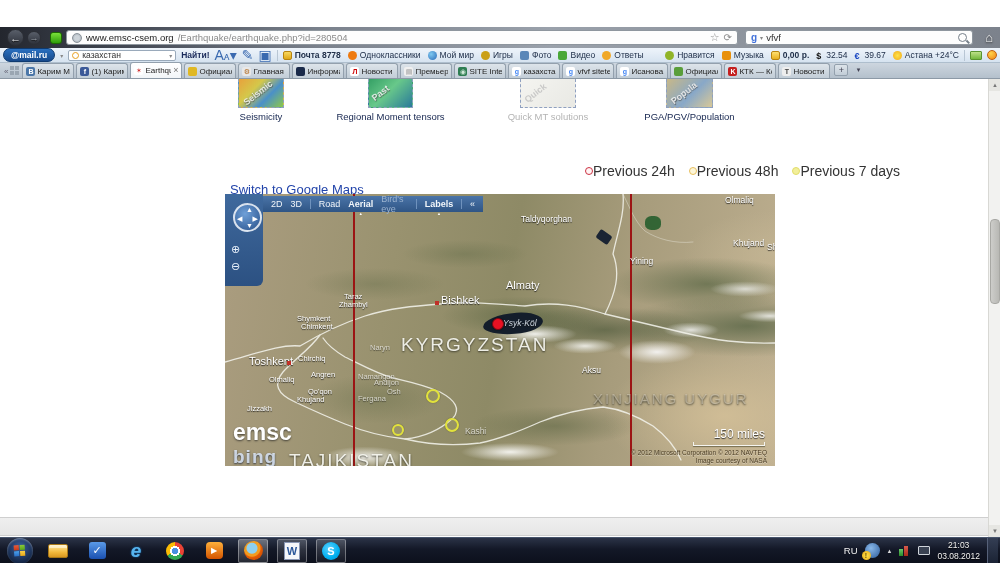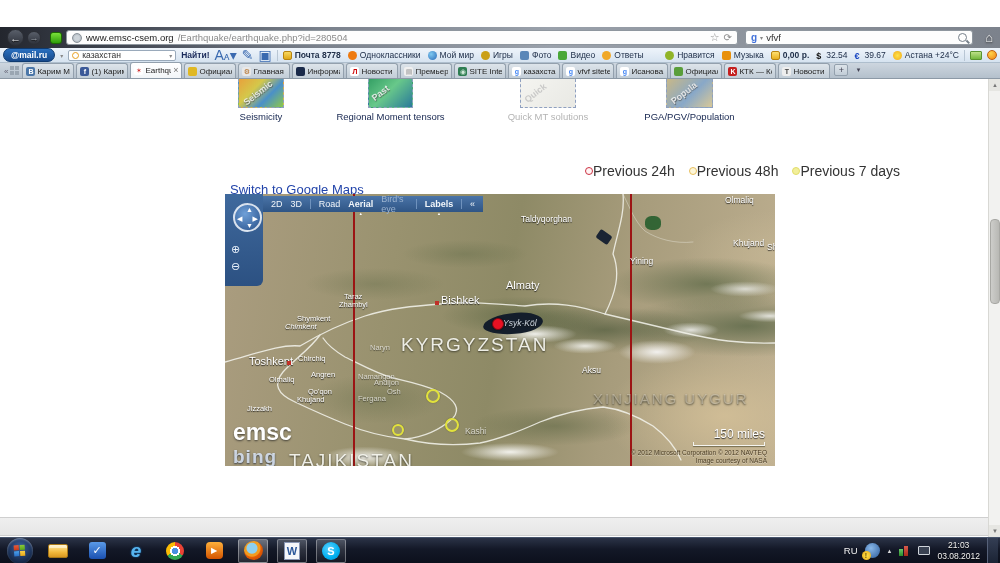--- a/index.html
+++ b/index.html
@@ -480,21 +480,21 @@
           <div class="ml city-sm" style="left: 508px; top: 44px;">Khujand</div>
           <div class="ml city-sm" style="left: 542px; top: 48px;">Shi</div>
           <div class="ml city-sm" style="left: 405px; top: 62px;">Yining</div>
           <div class="ml city-md" style="left: 281px; top: 85px;">Almaty</div>
           <div class="ml city-md" style="left: 216px; top: 100px;">Bishkek</div>
           <div class="ml lake-lb" style="left: 278px; top: 124px;">Ysyk-Köl</div>
           <div class="ml region" style="left: 176px; top: 140px;">KYRGYZSTAN</div>
           <div class="ml city-xs" style="left: 119px; top: 98px;">Taraz</div>
           <div class="ml city-xs" style="left: 114px; top: 106px;">Zhambyl</div>
           <div class="ml city-xs" style="left: 72px; top: 120px;">Shymkent</div>
-          <div class="ml city-xs" style="left: 60px; top: 128px; font-style: italic;">Chimkent</div>
+          <div class="ml city-xs" style="left: 76px; top: 128px;">Chimkent</div>
           <div class="ml city-md" style="left: 24px; top: 161px;">Toshkent</div>
           <div class="ml city-xs" style="left: 73px; top: 160px;">Chirchiq</div>
           <div class="ml city-xs" style="left: 44px; top: 181px;">Olmaliq</div>
           <div class="ml city-xs" style="left: 86px; top: 176px;">Angren</div>
           <div class="ml city-xs faded" style="left: 133px; top: 178px;">Namangan</div>
           <div class="ml city-xs faded" style="left: 149px; top: 184px;">Andijon</div>
           <div class="ml city-xs faded" style="left: 162px; top: 193px;">Osh</div>
           <div class="ml city-xs faded" style="left: 133px; top: 200px;">Fergana</div>
           <div class="ml city-xs" style="left: 83px; top: 193px;">Qo'qon</div>
           <div class="ml city-xs" style="left: 72px; top: 201px;">Khujand</div>

